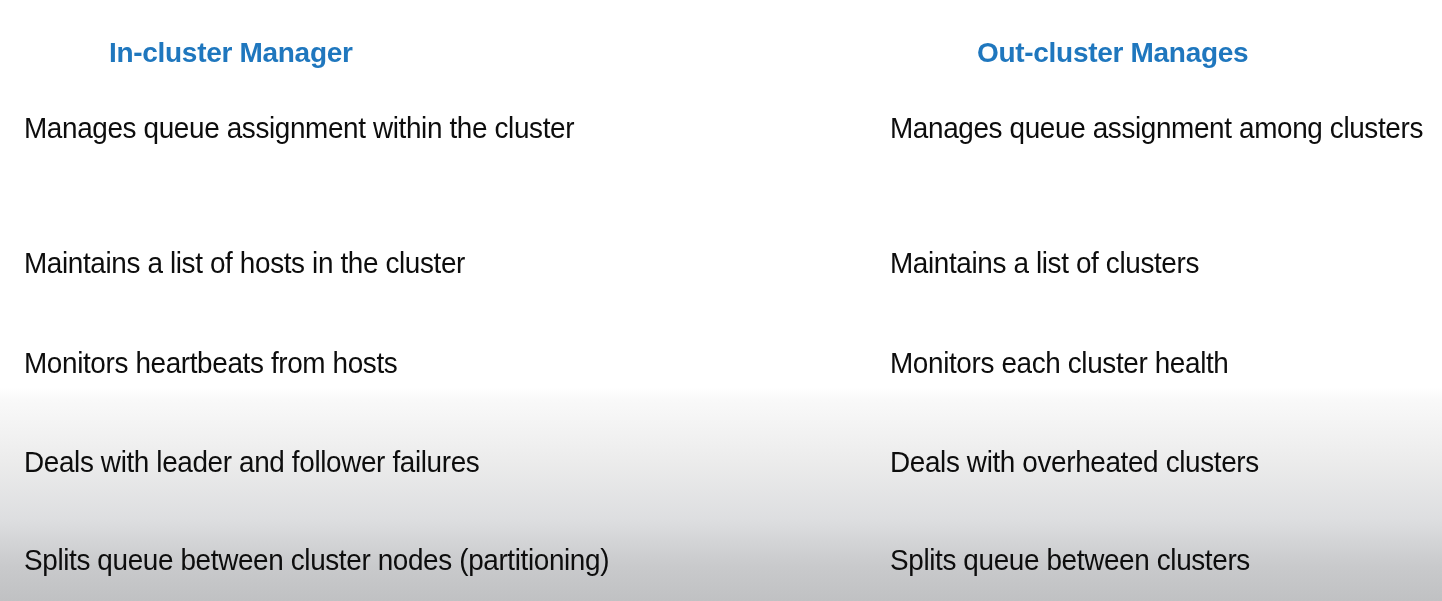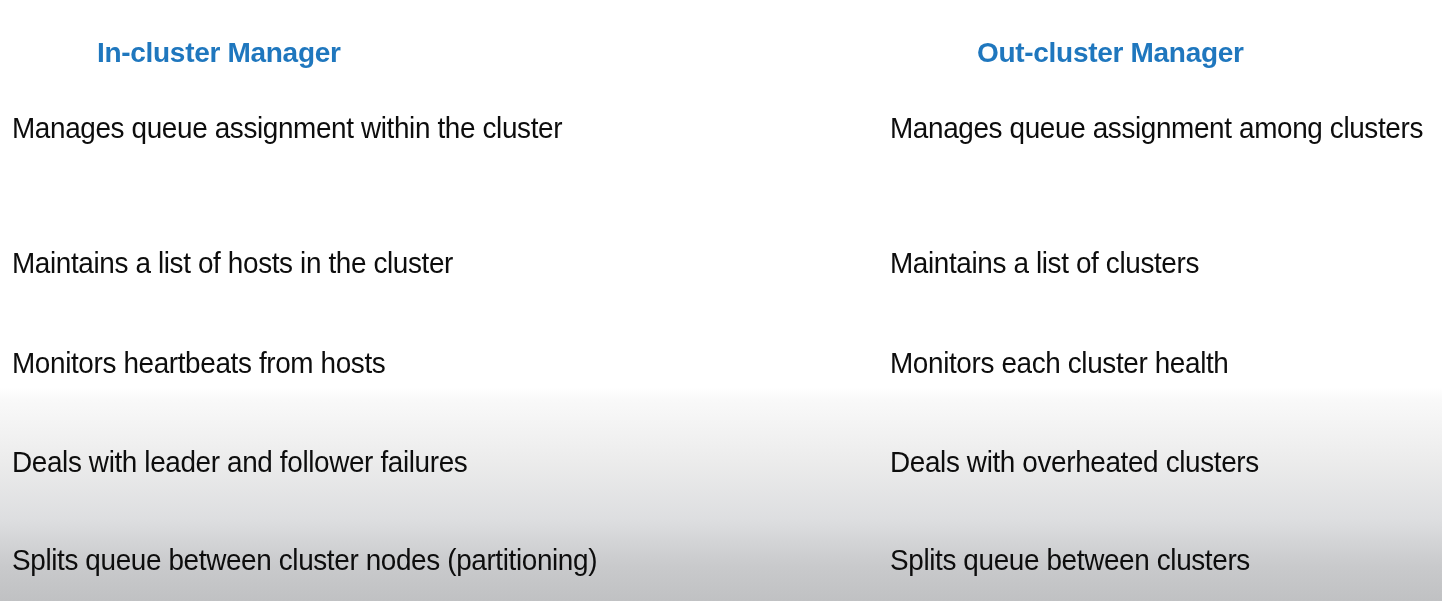--- a/index.html
+++ b/index.html
@@ -28,21 +28,21 @@
       #c0c1c3 601px);
     overflow: hidden;
   }
 
   
   .col {
     position: absolute;
     top: 0;
     height: 601px;
   }
-  .col-left  { left: 12px;  width: 860px; text-decoration: underline; }
+  .col-left  { left: 24px;  width: 860px; text-decoration: underline; }
   .col-right { left: 890px; width: 552px; }
 
   
   .col-header {
     position: absolute;
     top: 36px;
     font-size: 28px;
     font-weight: bold;
     color: #1f77be;
     letter-spacing: -0.3px;
@@ -83,21 +83,21 @@
     <div class="col-header">In-cluster Manager</div>
 
     <div class="row row-0">Manages queue assignment within the cluster</div>
     <div class="row row-1">Maintains a list of hosts in the cluster</div>
     <div class="row row-2">Monitors heartbeats from hosts</div>
     <div class="row row-3">Deals with leader and follower failures</div>
     <div class="row row-4">Splits queue between cluster nodes (partitioning)</div>
   </div>
 
   <div class="col col-right">
-    <div class="col-header">Out-cluster Manager</div>
+    <div class="col-header">Out-cluster Manages</div>
 
     <div class="row row-0">Manages queue assignment among clusters</div>
     <div class="row row-1">Maintains a list of clusters</div>
     <div class="row row-2">Monitors each cluster health</div>
     <div class="row row-3">Deals with overheated clusters</div>
     <div class="row row-4">Splits queue between clusters</div>
   </div>
 
 </div>
 

